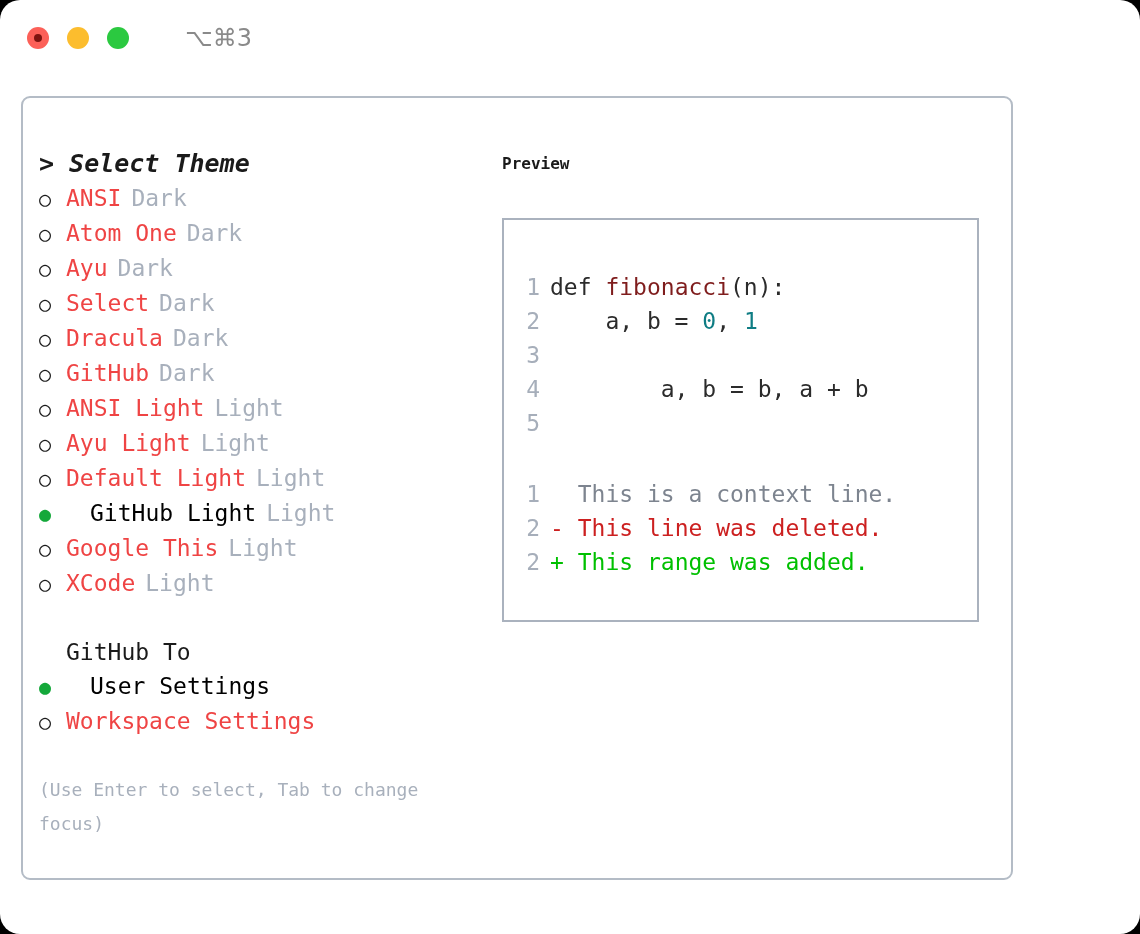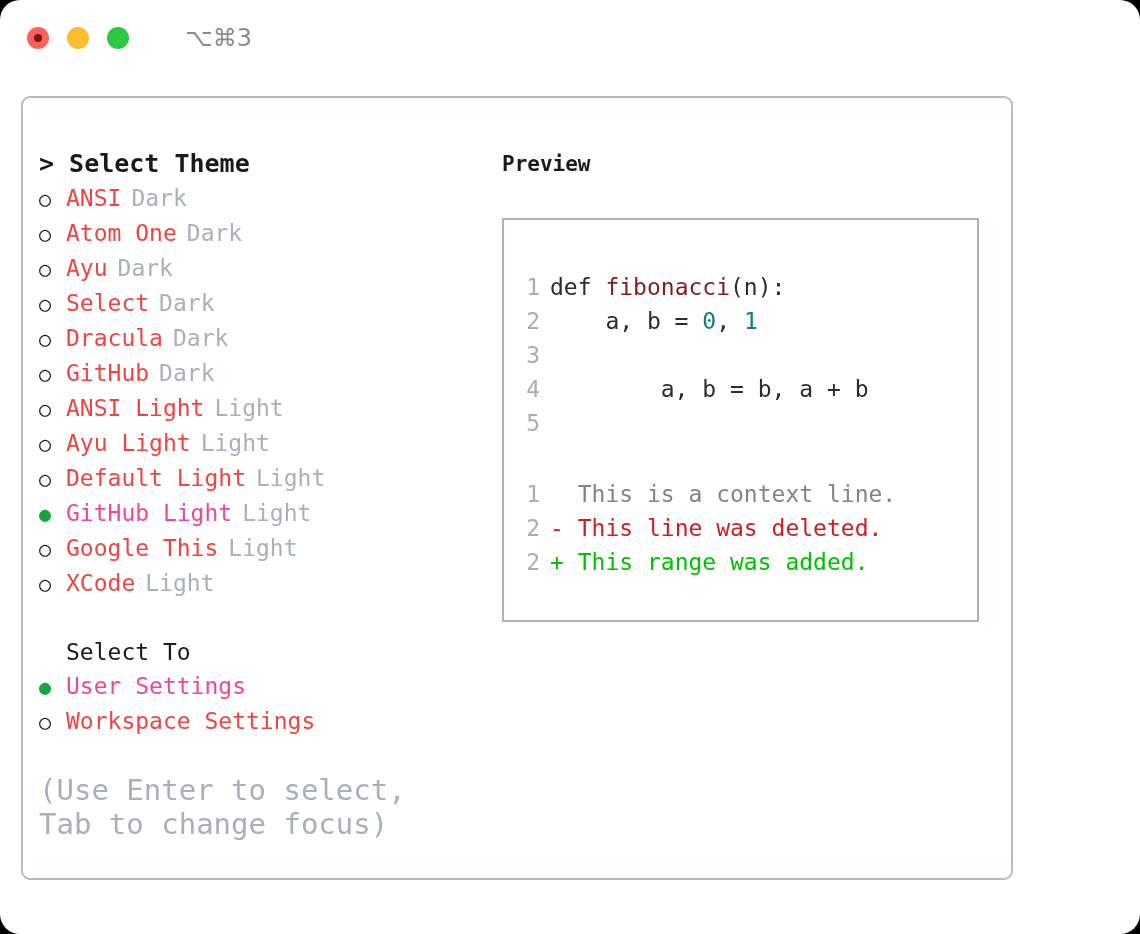--- a/index.html
+++ b/index.html
@@ -89,20 +89,21 @@
     top: 49px;
     width: 490px;
   }
 
   .section-title {
     font-size: 25px;
     font-weight: bold;
     color: #1a1a1a;
     line-height: 34px;
     white-space: pre;
+    font-style: italic;
   }
 
   .opt-row {
     display: flex;
     align-items: baseline;
     line-height: 34px;
     font-size: 23px;
     white-space: pre;
   }
   .marker {
@@ -112,50 +113,51 @@
     font-size: 20px;
     line-height: 34px;
   }
   .marker.sel {
     color: #14a83a;
   }
   .opt-label {
     color: #ef4444;
   }
   .opt-row.selected .opt-label {
-    color: #ec4899;
+    color: #000000;
+    margin-left: 24px;
   }
   .opt-variant {
     color: #a8b0bc;
     margin-left: 10px;
   }
 
   .subsection {
     margin-top: 34px;
   }
   .subhead {
     font-size: 23px;
     color: #1a1a1a;
     line-height: 34px;
     padding-left: 27px;
     white-space: pre;
   }
 
   .hint {
     margin-top: 34px;
     color: #a8b0bc;
-    font-size: 29px;
+    font-size: 18px;
     line-height: 34px;
     width: 410px;
     white-space: pre-wrap;
   }
 
   
   .preview-head {
-    font-size: 21px;
+    font-size: 16px;
     font-weight: bold;
     color: #1a1a1a;
     line-height: 34px;
     white-space: pre;
   }
   .preview-box {
     margin-top: 37px;
     width: 477px;
     height: 404px;
     border: 2px solid #aab2be;
@@ -216,21 +218,21 @@
           <div class="opt-row"><span class="marker">○</span><span class="opt-label">GitHub</span><span class="opt-variant">Dark</span></div>
           <div class="opt-row"><span class="marker">○</span><span class="opt-label">ANSI Light</span><span class="opt-variant">Light</span></div>
           <div class="opt-row"><span class="marker">○</span><span class="opt-label">Ayu Light</span><span class="opt-variant">Light</span></div>
           <div class="opt-row"><span class="marker">○</span><span class="opt-label">Default Light</span><span class="opt-variant">Light</span></div>
           <div class="opt-row selected"><span class="marker sel">●</span><span class="opt-label">GitHub Light</span><span class="opt-variant">Light</span></div>
           <div class="opt-row"><span class="marker">○</span><span class="opt-label">Google This</span><span class="opt-variant">Light</span></div>
           <div class="opt-row"><span class="marker">○</span><span class="opt-label">XCode</span><span class="opt-variant">Light</span></div>
         </div>
 
       <div class="subsection">
-        <div class="subhead">Select To</div>
+        <div class="subhead">GitHub To</div>
         <div id="apply-list">
             <div class="opt-row selected"><span class="marker sel">●</span><span class="opt-label">User Settings</span></div>
             <div class="opt-row"><span class="marker">○</span><span class="opt-label">Workspace Settings</span></div>
           </div>
       </div>
 
       <div class="hint">(Use Enter to select, Tab to change focus)</div>
     </div>
 
     <div class="right-col">

